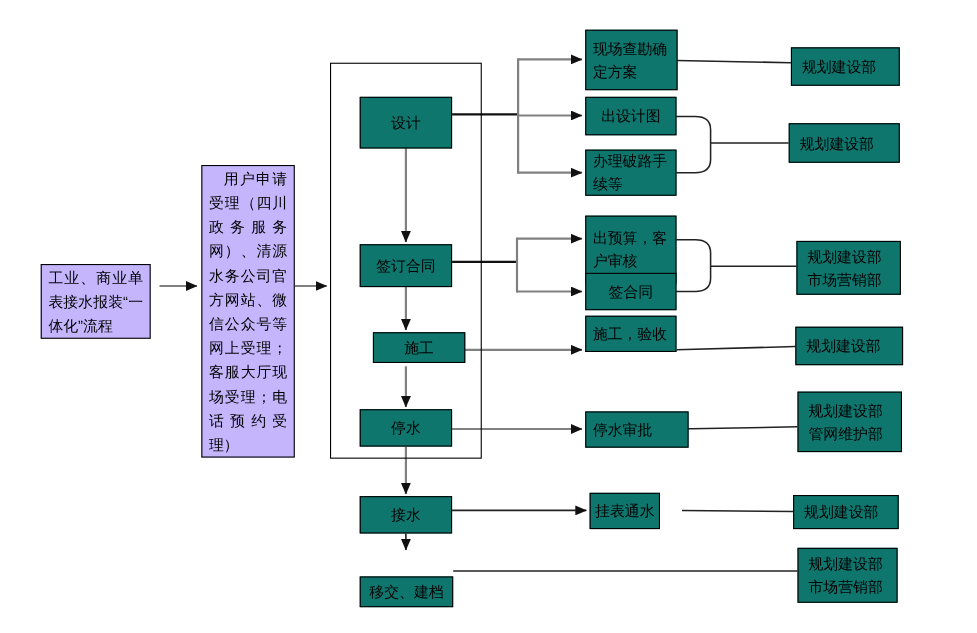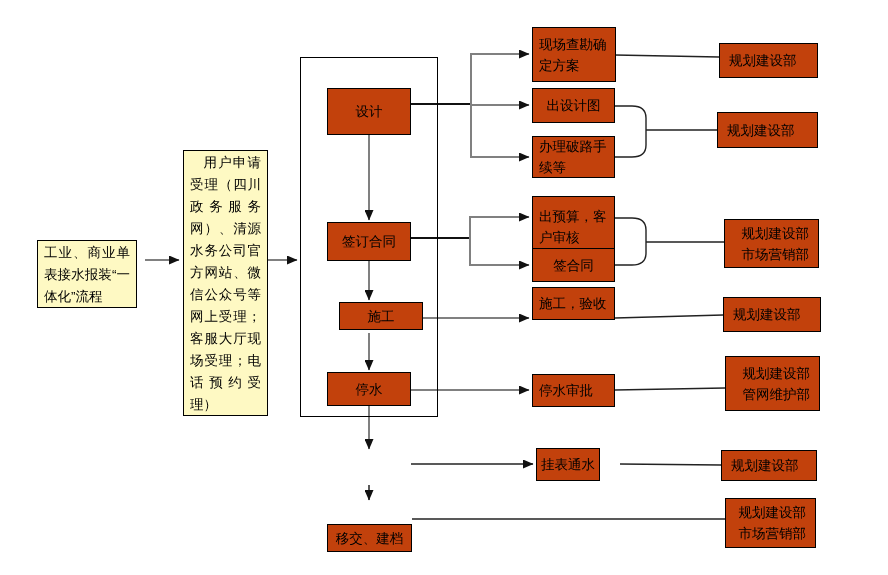--- a/index.html
+++ b/index.html
@@ -7,28 +7,28 @@
     position:relative;width:888px;height:575px;background:#ffffff;
     font-family:"Liberation Sans","DejaVu Sans",sans-serif;
     font-size:13.5px;color:#000;line-height:20px;
   }
   .lines{position:absolute;left:0;top:0;z-index:0;}
   .frame{
     position:absolute;border:1.5px solid #000;box-sizing:border-box;
     background:transparent;z-index:1;
   }
   .box{
-    position:absolute;border:1.4px solid #000;background:#c2410c;
+    position:absolute;border:1.4px solid #000;background:#0f766e;
     box-sizing:border-box;display:flex;align-items:center;justify-content:center;
     text-align:center;z-index:2;line-height:21px;
   }
   .box.leftalign{justify-content:flex-start;text-align:left;padding:0 6px;}
-  .box.deptpad{justify-content:flex-start;text-align:right;padding:0 9px;}
+  .box.deptpad{justify-content:flex-start;text-align:left;padding:0 9px;}
   .para{
-    position:absolute;border:1.4px solid #000;background:#fef9c3;box-sizing:border-box;
+    position:absolute;border:1.4px solid #000;background:#c4b5fd;box-sizing:border-box;
     z-index:2;text-align:justify;line-height:22px;padding:1px 6px 0 6px;
   }
   .para.indent{text-indent:13.5px;}
 </style>
 </head>
 <body>
 
 <div class="canvas">
 
   <svg class="lines" width="888" height="575" viewBox="0 0 888 575">
@@ -88,20 +88,23 @@
   </div>
   <div class="box" style="left:327px;top:222px;width:84px;height:39px">
     <span>签订合同</span>
   </div>
   <div class="box" style="left:339px;top:302px;width:84px;height:28px">
     <span>施工</span>
   </div>
   <div class="box" style="left:327px;top:372px;width:84px;height:34px">
     <span>停水</span>
   </div>
+  <div class="box" style="left:327px;top:451px;width:84px;height:34px">
+    <span>接水</span>
+  </div>
   <div class="box" style="left:327px;top:524px;width:85px;height:28px">
     <span>移交、建档</span>
   </div>
 
   <div class="box leftalign" style="left:532px;top:27px;width:84px;height:55px">
     <span>现场查勘确定方案</span>
   </div>
   <div class="box" style="left:532px;top:88px;width:83px;height:35px">
     <span>出设计图</span>
   </div>
@@ -110,21 +113,21 @@
   </div>
   <div class="box leftalign" style="left:532px;top:196px;width:83px;height:62px">
     <span>出预算，客户审核</span>
   </div>
   <div class="box" style="left:532px;top:248px;width:83px;height:34px">
     <span>签合同</span>
   </div>
   <div class="box leftalign" style="left:532px;top:287px;width:83px;height:33px">
     <span>施工，验收</span>
   </div>
-  <div class="box leftalign" style="left:532px;top:374px;width:83px;height:33px">
+  <div class="box leftalign" style="left:532px;top:374px;width:94px;height:33px">
     <span>停水审批</span>
   </div>
   <div class="box" style="left:536px;top:448px;width:64px;height:33px">
     <span>挂表通水</span>
   </div>
 
   <div class="box deptpad" style="left:719px;top:43px;width:99px;height:35px">
     <span>规划建设部</span>
   </div>
   <div class="box deptpad" style="left:717px;top:112px;width:101px;height:36px">

